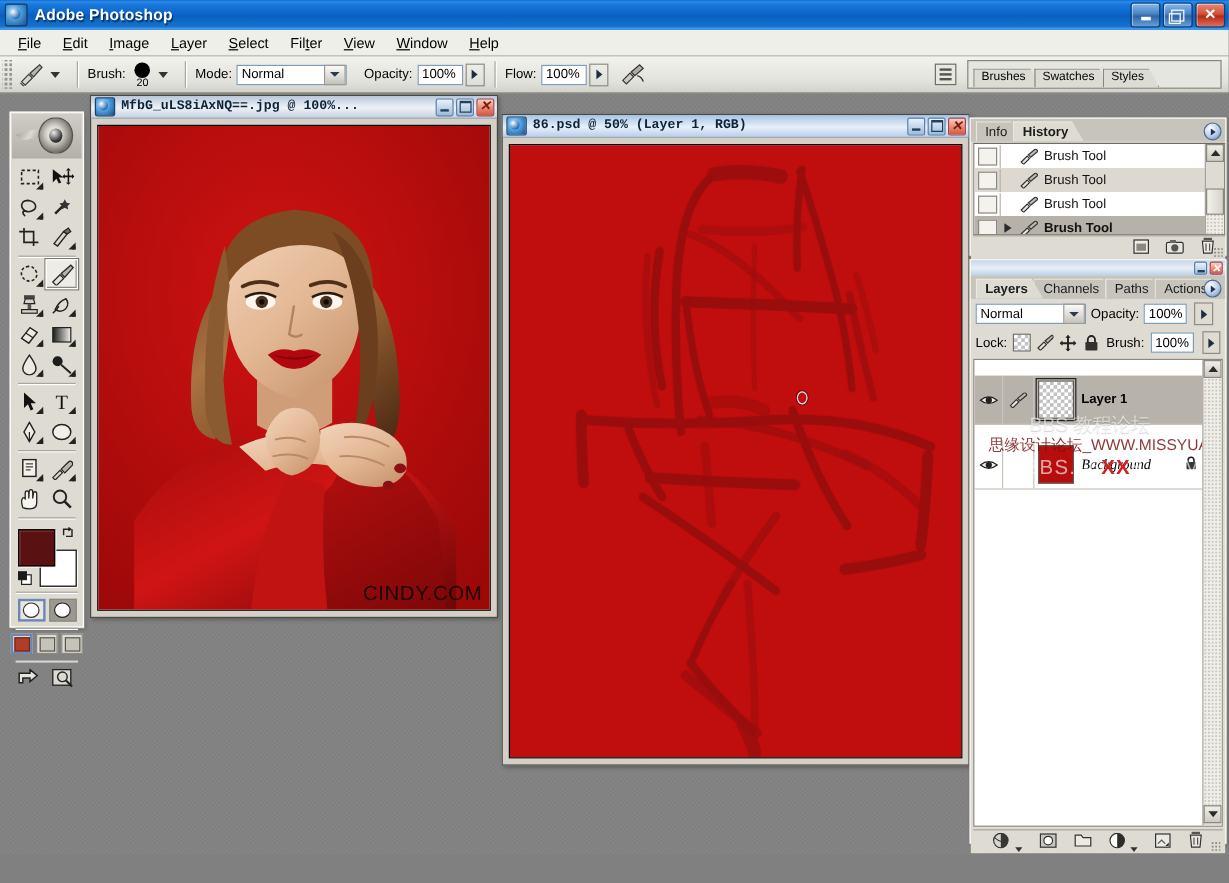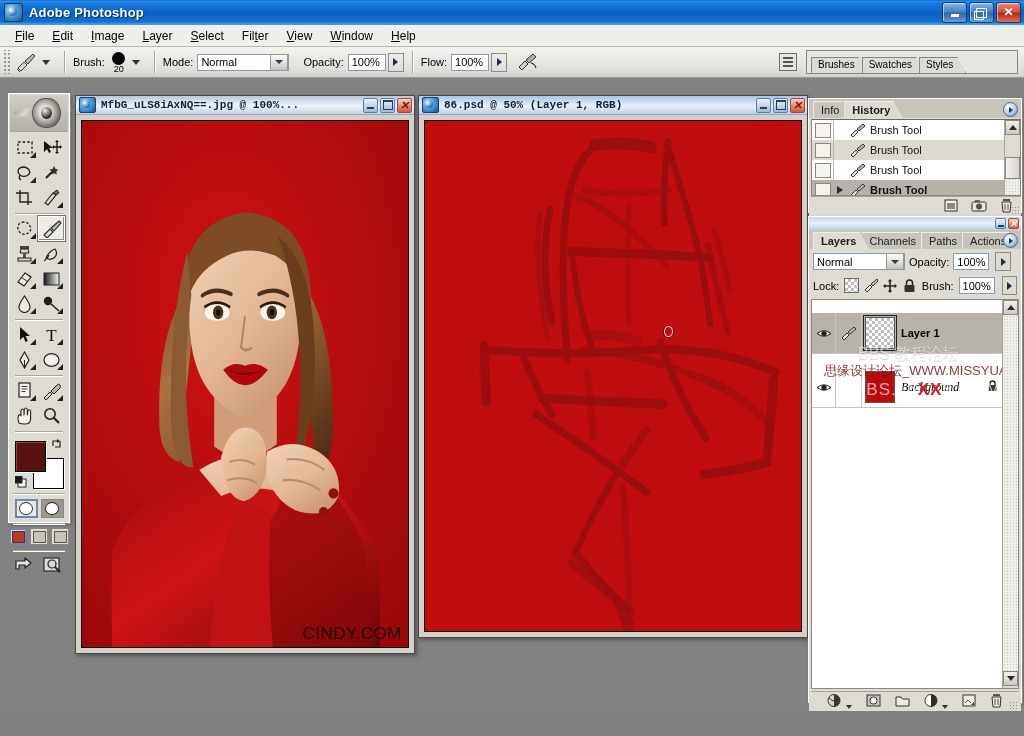--- a/index.html
+++ b/index.html
@@ -659,21 +659,21 @@
       <div>
         <svg width="20" height="17" viewBox="0 0 20 17">
           <rect x="1" y="1" width="15" height="13" fill="#dcd9d1" stroke="#222" stroke-width="1.1"></rect>
           <circle cx="9" cy="7" r="4" fill="none" stroke="#222" stroke-width="1.2"></circle>
           <path d="M12 10 L17 15" stroke="#222" stroke-width="1.8"></path>
         </svg>
       </div>
     </div>
   </div>
 
-  <div class="docwin inactive" style="left:75px;top:95px;width:340px;height:559px;">
+  <div class="docwin inactive" style="left:75px;top:79px;width:340px;height:436px;">
     <div class="dw-title">
       <span class="dw-icon"></span>
       <span class="dw-name">MfbG_uLS8iAxNQ==.jpg @ 100%...</span>
       <span class="dw-btns">
         <span class="dwb">
             <i class="m"></i>
           </span>
         <span class="dwb">
             <i class="sq"></i>
           </span>

